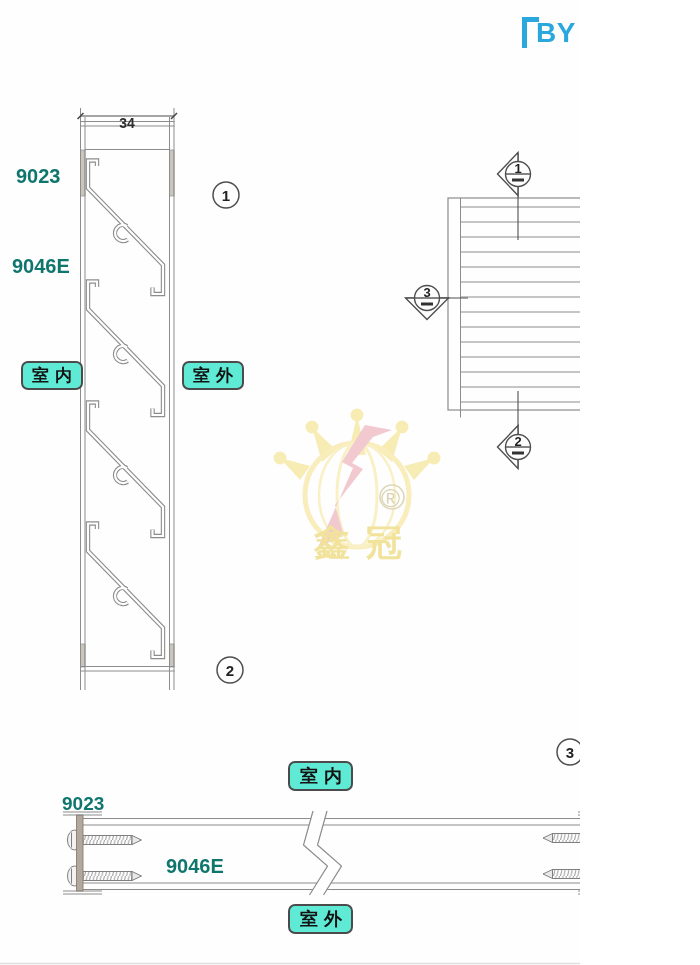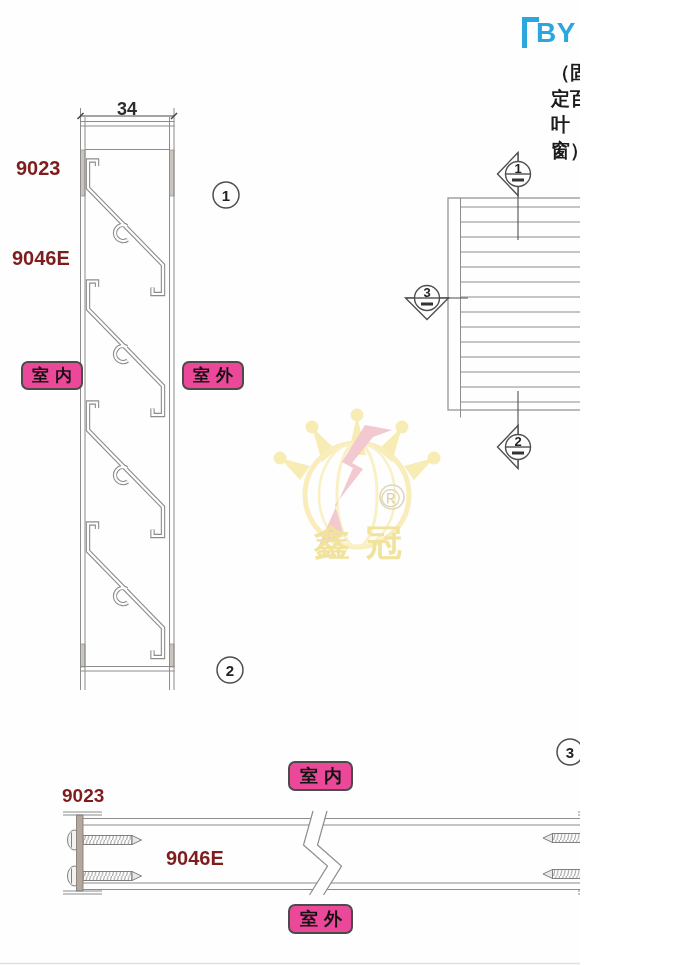--- a/index.html
+++ b/index.html
@@ -2,24 +2,24 @@
 <html><head>
 <meta charset="utf-8">
 <style>
   html,body { margin:0; padding:0; background:#ffffff; }
   #page {
     position:relative; width:580px; height:965px; background:#fefefe;
     font-family:"Liberation Sans", sans-serif; overflow:hidden;
   }
   #linework { position:absolute; left:0; top:0; }
   .abs { position:absolute; }
-  .cad-label { font-weight:700; color:#7f1d1d; white-space:nowrap; }
-  .dim-label { font-size:18px; font-weight:700; color:#2e2e2e; text-align:center; }
+  .cad-label { font-weight:700; color:#0f766e; white-space:nowrap;margin-top:8px; }
+  .dim-label { font-size:14px; font-weight:700; color:#2e2e2e; text-align:center;margin-top:16px; }
   .room-label {
-    border:2px solid #4b4b4b; border-radius:7px; background:#ec4899;
+    border:2px solid #4b4b4b; border-radius:7px; background:#5eead4;
     font-weight:700; color:#121212; font-size:17px; line-height:1;
     padding:4px 3px 4px 9px; letter-spacing:6px; white-space:nowrap;
   }
   .room-label.lg { font-size:18px; padding:4px 3px 4px 10px; }
   .circle-num { font-size:15px; font-weight:700; color:#222; width:20px; text-align:center; }
   .marker-num { font-size:13px; font-weight:700; color:#222; width:20px; text-align:center; }
   .title-by { font-size:28px; font-weight:800; color:#2aa7dc; letter-spacing:0.5px; }
   .title-cn { font-size:24px; font-weight:800; color:#161616; letter-spacing:1px; }
   .subtitle  { font-size:19px; font-weight:700; color:#1c1c1c; }
   .brk-l { width:12px; height:26px; border-left:5px solid #2aa7dc; border-top:5px solid #2aa7dc; }
@@ -223,21 +223,20 @@
       <circle cx="570" cy="752" r="13" fill="#fefefe" stroke="#4f4f4f" stroke-width="1.5"></circle>
     </g>
 
     <line x1="698.5" y1="0" x2="698.5" y2="965" stroke="#cfcfcf" stroke-width="1.5"></line>
     <line x1="0" y1="963.5" x2="700" y2="963.5" stroke="#e0e0e0" stroke-width="1.5"></line>
   </svg>
 
   <div class="abs brk-l" style="left:522px; top:17px;"></div>
   <span class="abs title-by" style="left:536px; top:17px;">BY</span>
   <div class="abs brk-r" style="left:650px; top:29px;"></div>
-  <span class="abs subtitle" style="left:551px; top:60px;">（固定百叶窗）</span>
 
   <div class="abs dim-label" style="left:108px; top:99px; width:38px;">34</div>
   <span class="abs cad-label" style="left:16px; top:157px; font-size:20px;">9023</span>
   <span class="abs cad-label" style="left:12px; top:247px; font-size:20px;">9046E</span>
   <div class="abs room-label" style="left:21px; top:361px;">室内</div>
   <div class="abs room-label" style="left:182px; top:361px;">室外</div>
   <div class="abs circle-num" style="left:216px; top:187px;">1</div>
   <div class="abs circle-num" style="left:220px; top:662px;">2</div>
 
   <div class="abs marker-num" style="left:508px; top:161px;">1</div>

